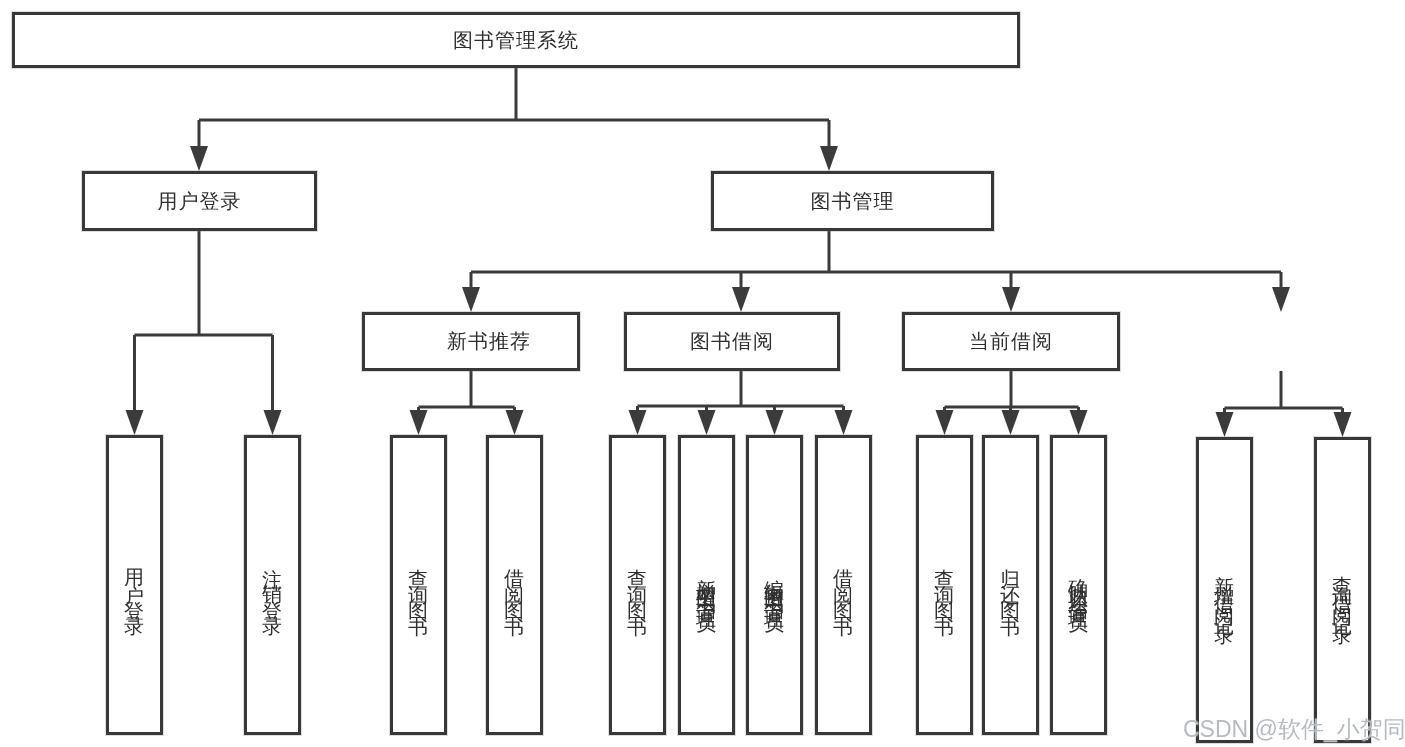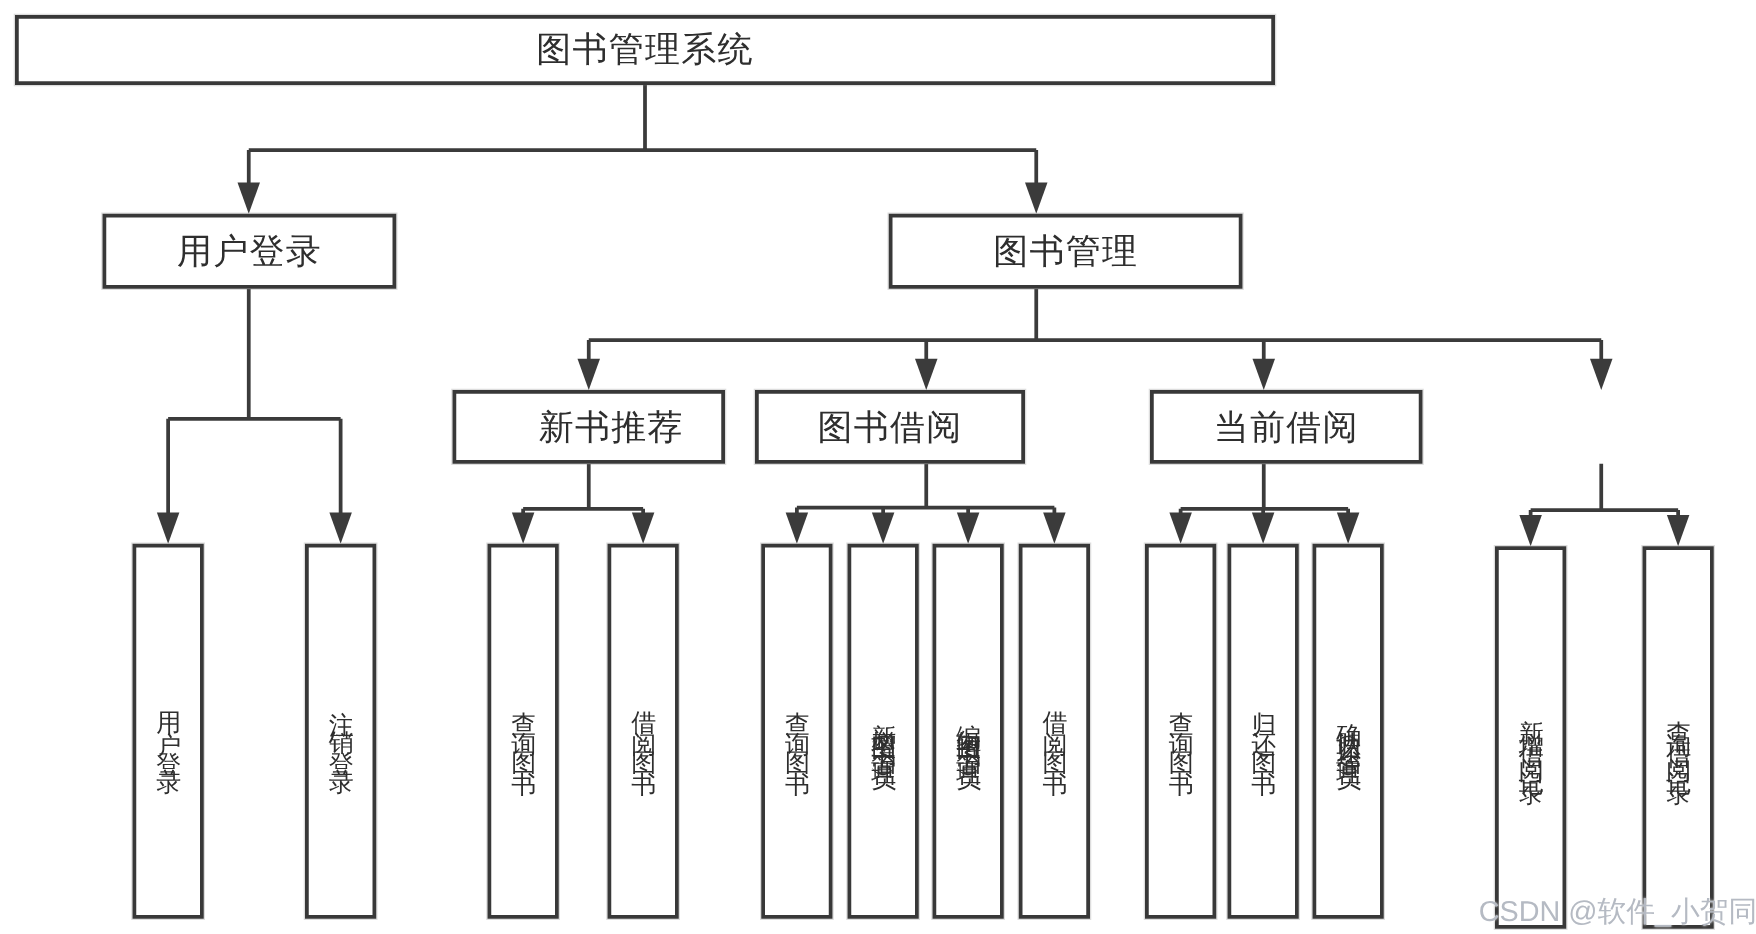--- a/index.html
+++ b/index.html
@@ -27,21 +27,21 @@
     border: 3px solid #383838;
     background: #ffffff;
     color: #2e2e2e;
     display: flex;
     align-items: center;
     justify-content: center;
     z-index: 2;
     box-shadow: 0 0 0 1px rgba(120,120,120,0.25);
   }
   .node.h {
-    font-size: 28px;
+    font-size: 20px;
     letter-spacing: 1px;
     white-space: nowrap;
   }
   .node.v {
     writing-mode: vertical-rl;
     text-orientation: mixed;
     font-size: 20px;
     line-height: 1;
   }
   .node.v.short { letter-spacing: 16px; }
@@ -102,22 +102,22 @@
       <polygon points="1333.5,412 1351.5,412 1342.5,437"></polygon>
     </g>
   </svg>
 
   <div class="node h" style="left:12px; top:12px; width:1008px; height:56px;">图书管理系统</div>
 
   <div class="node h" style="left:82px; top:171px; width:235px; height:60px;">用户登录</div>
   <div class="node h" style="left:711px; top:171px; width:283px; height:60px;">图书管理</div>
 
   <div class="node h" style="left:362px; top:312px; width:218px; height:59px;padding-left:36px;">新书推荐</div>
-  <div class="node h" style="left:604px; top:312px; width:216px; height:59px;">图书借阅</div>
-  <div class="node h" style="left:902px; top:312px; width:218px; height:59px;margin-left:18px;">当前借阅</div>
+  <div class="node h" style="left:624px; top:312px; width:216px; height:59px;">图书借阅</div>
+  <div class="node h" style="left:902px; top:312px; width:218px; height:59px;">当前借阅</div>
 
   <div class="node v short" style="left:106px; top:435px; width:57px; height:300px;">用户登录</div>
   <div class="node v short" style="left:244px; top:435px; width:57px; height:300px;">注销登录</div>
 
   <div class="node v short" style="left:390px; top:435px; width:57px; height:300px;">查询图书</div>
   <div class="node v short" style="left:486px; top:435px; width:57px; height:300px;">借阅图书</div>
 
   <div class="node v short" style="left:609px; top:435px; width:57px; height:300px;">查询图书</div>
   <div class="node v long" style="left:678px; top:435px; width:57px; height:300px;">新增图书（管理员）</div>
   <div class="node v long" style="left:746px; top:435px; width:57px; height:300px;">编辑图书（管理员）</div>

